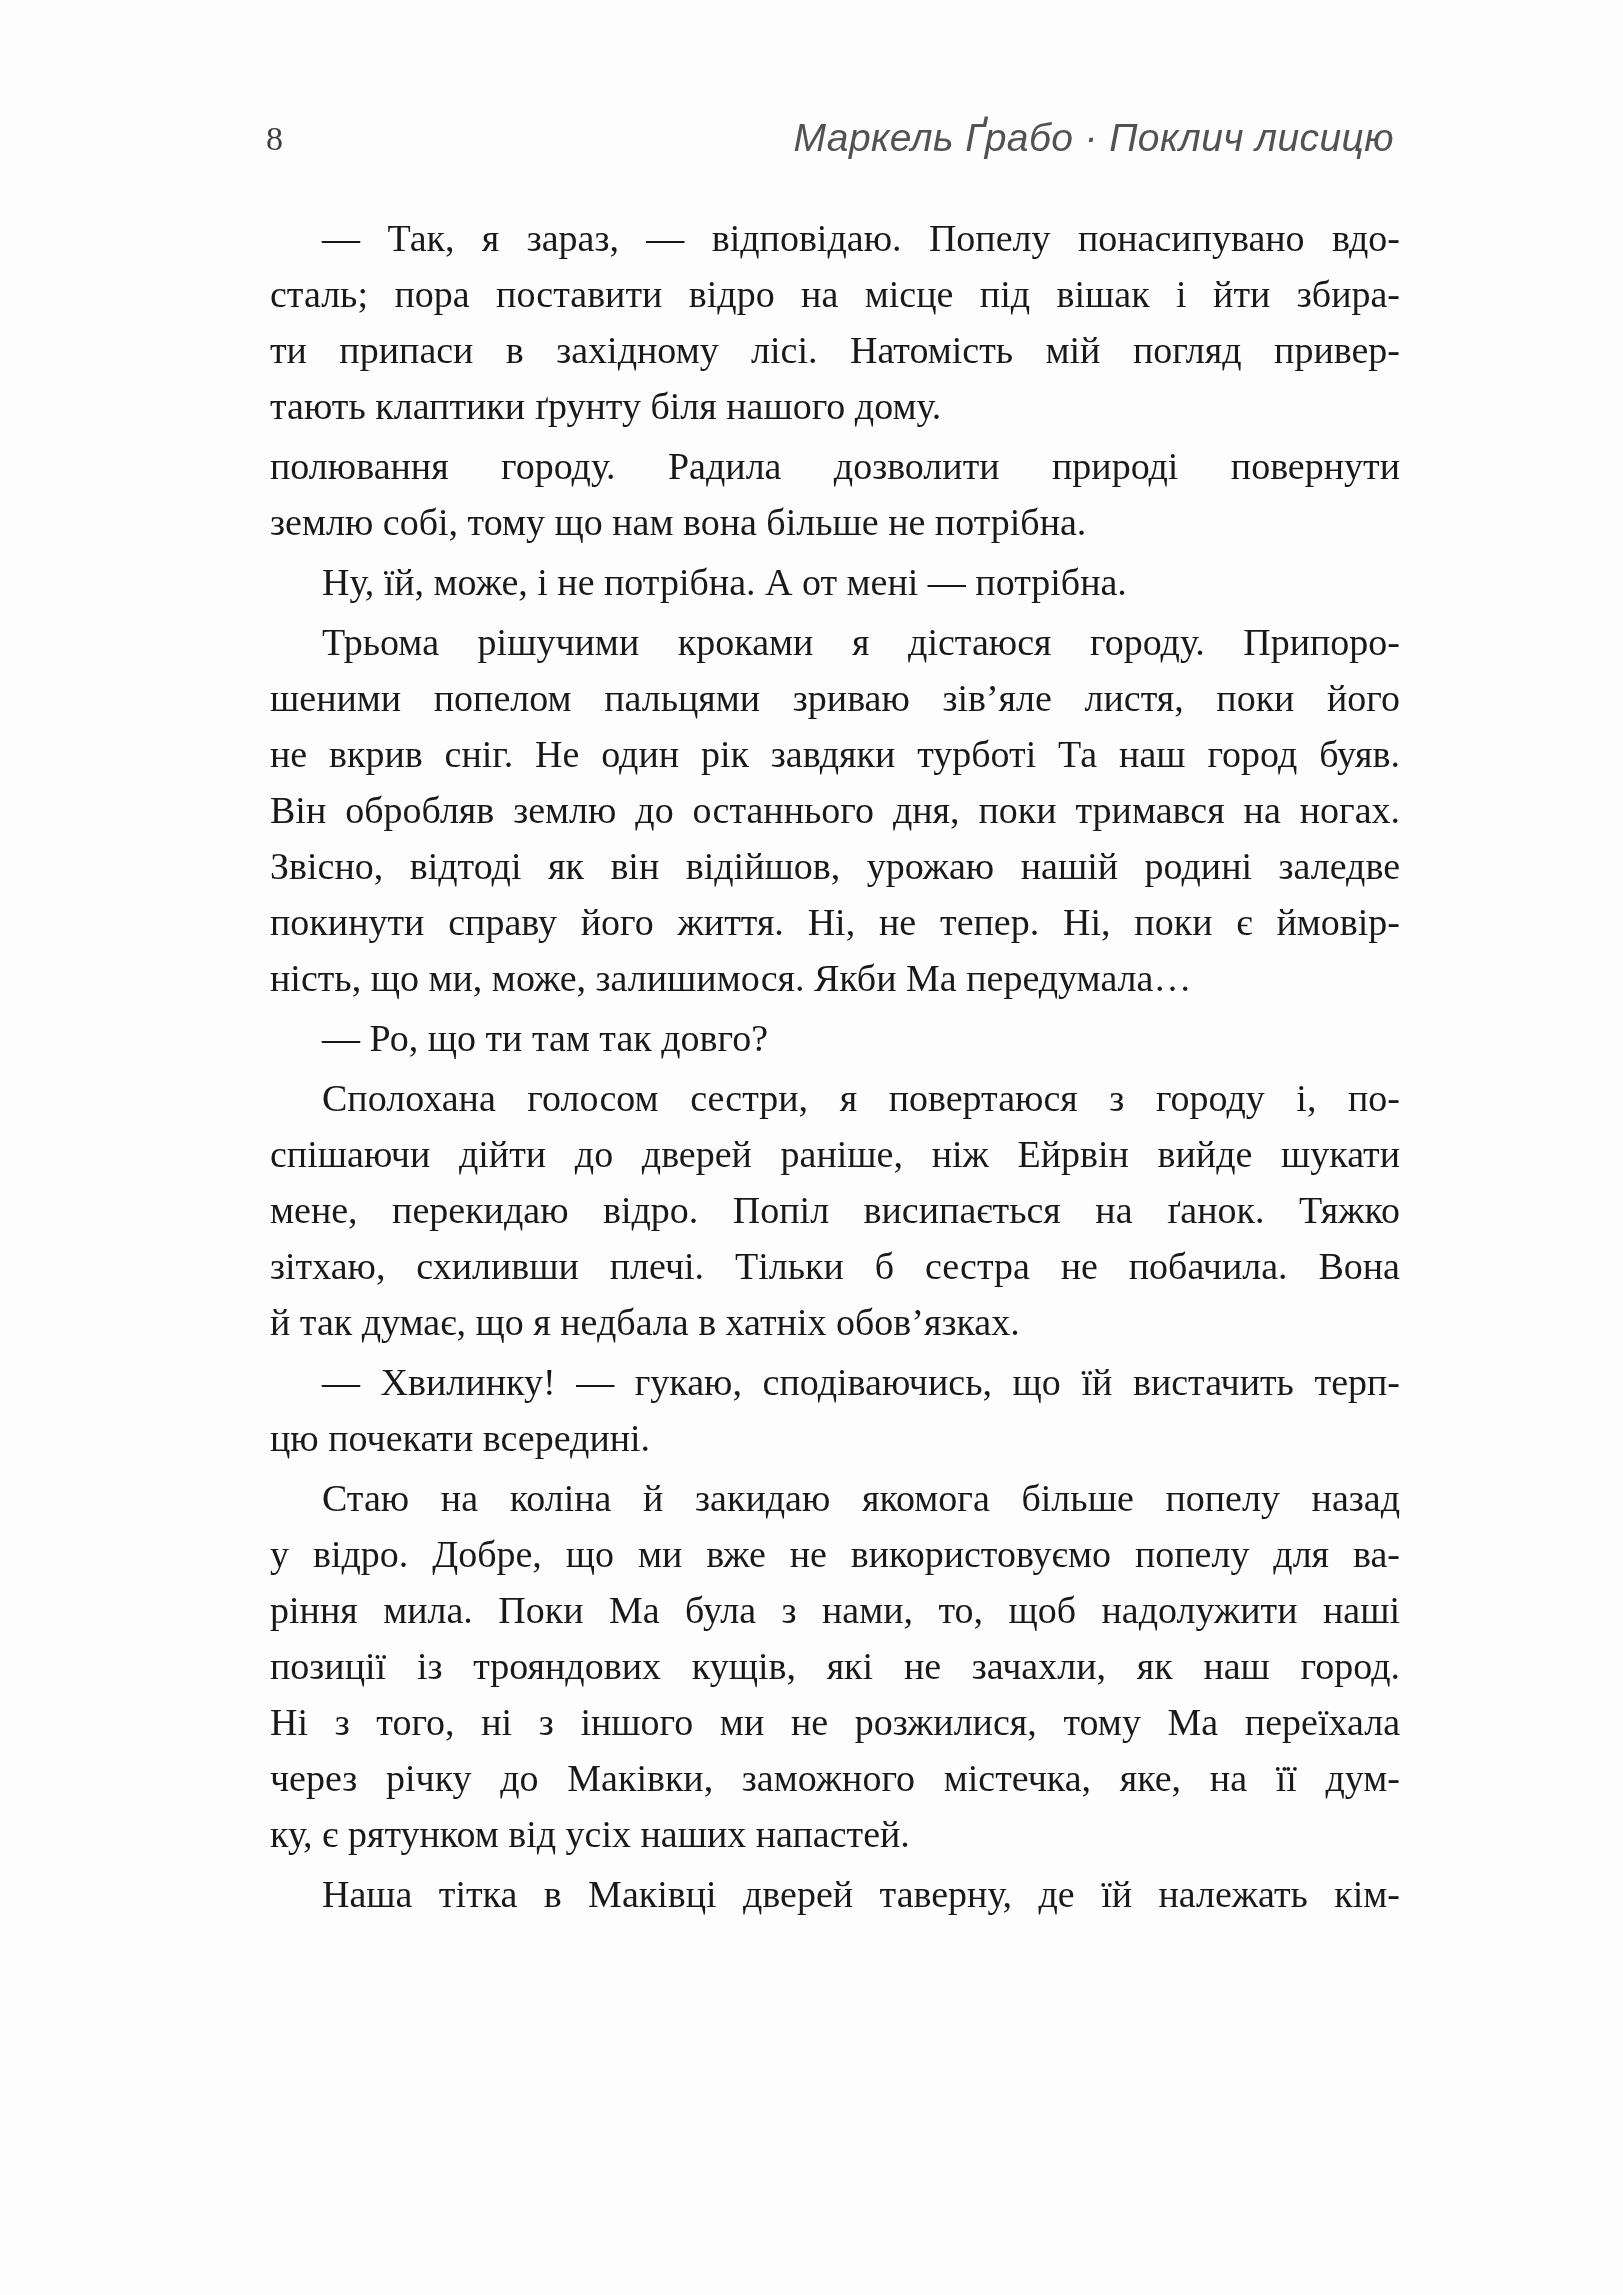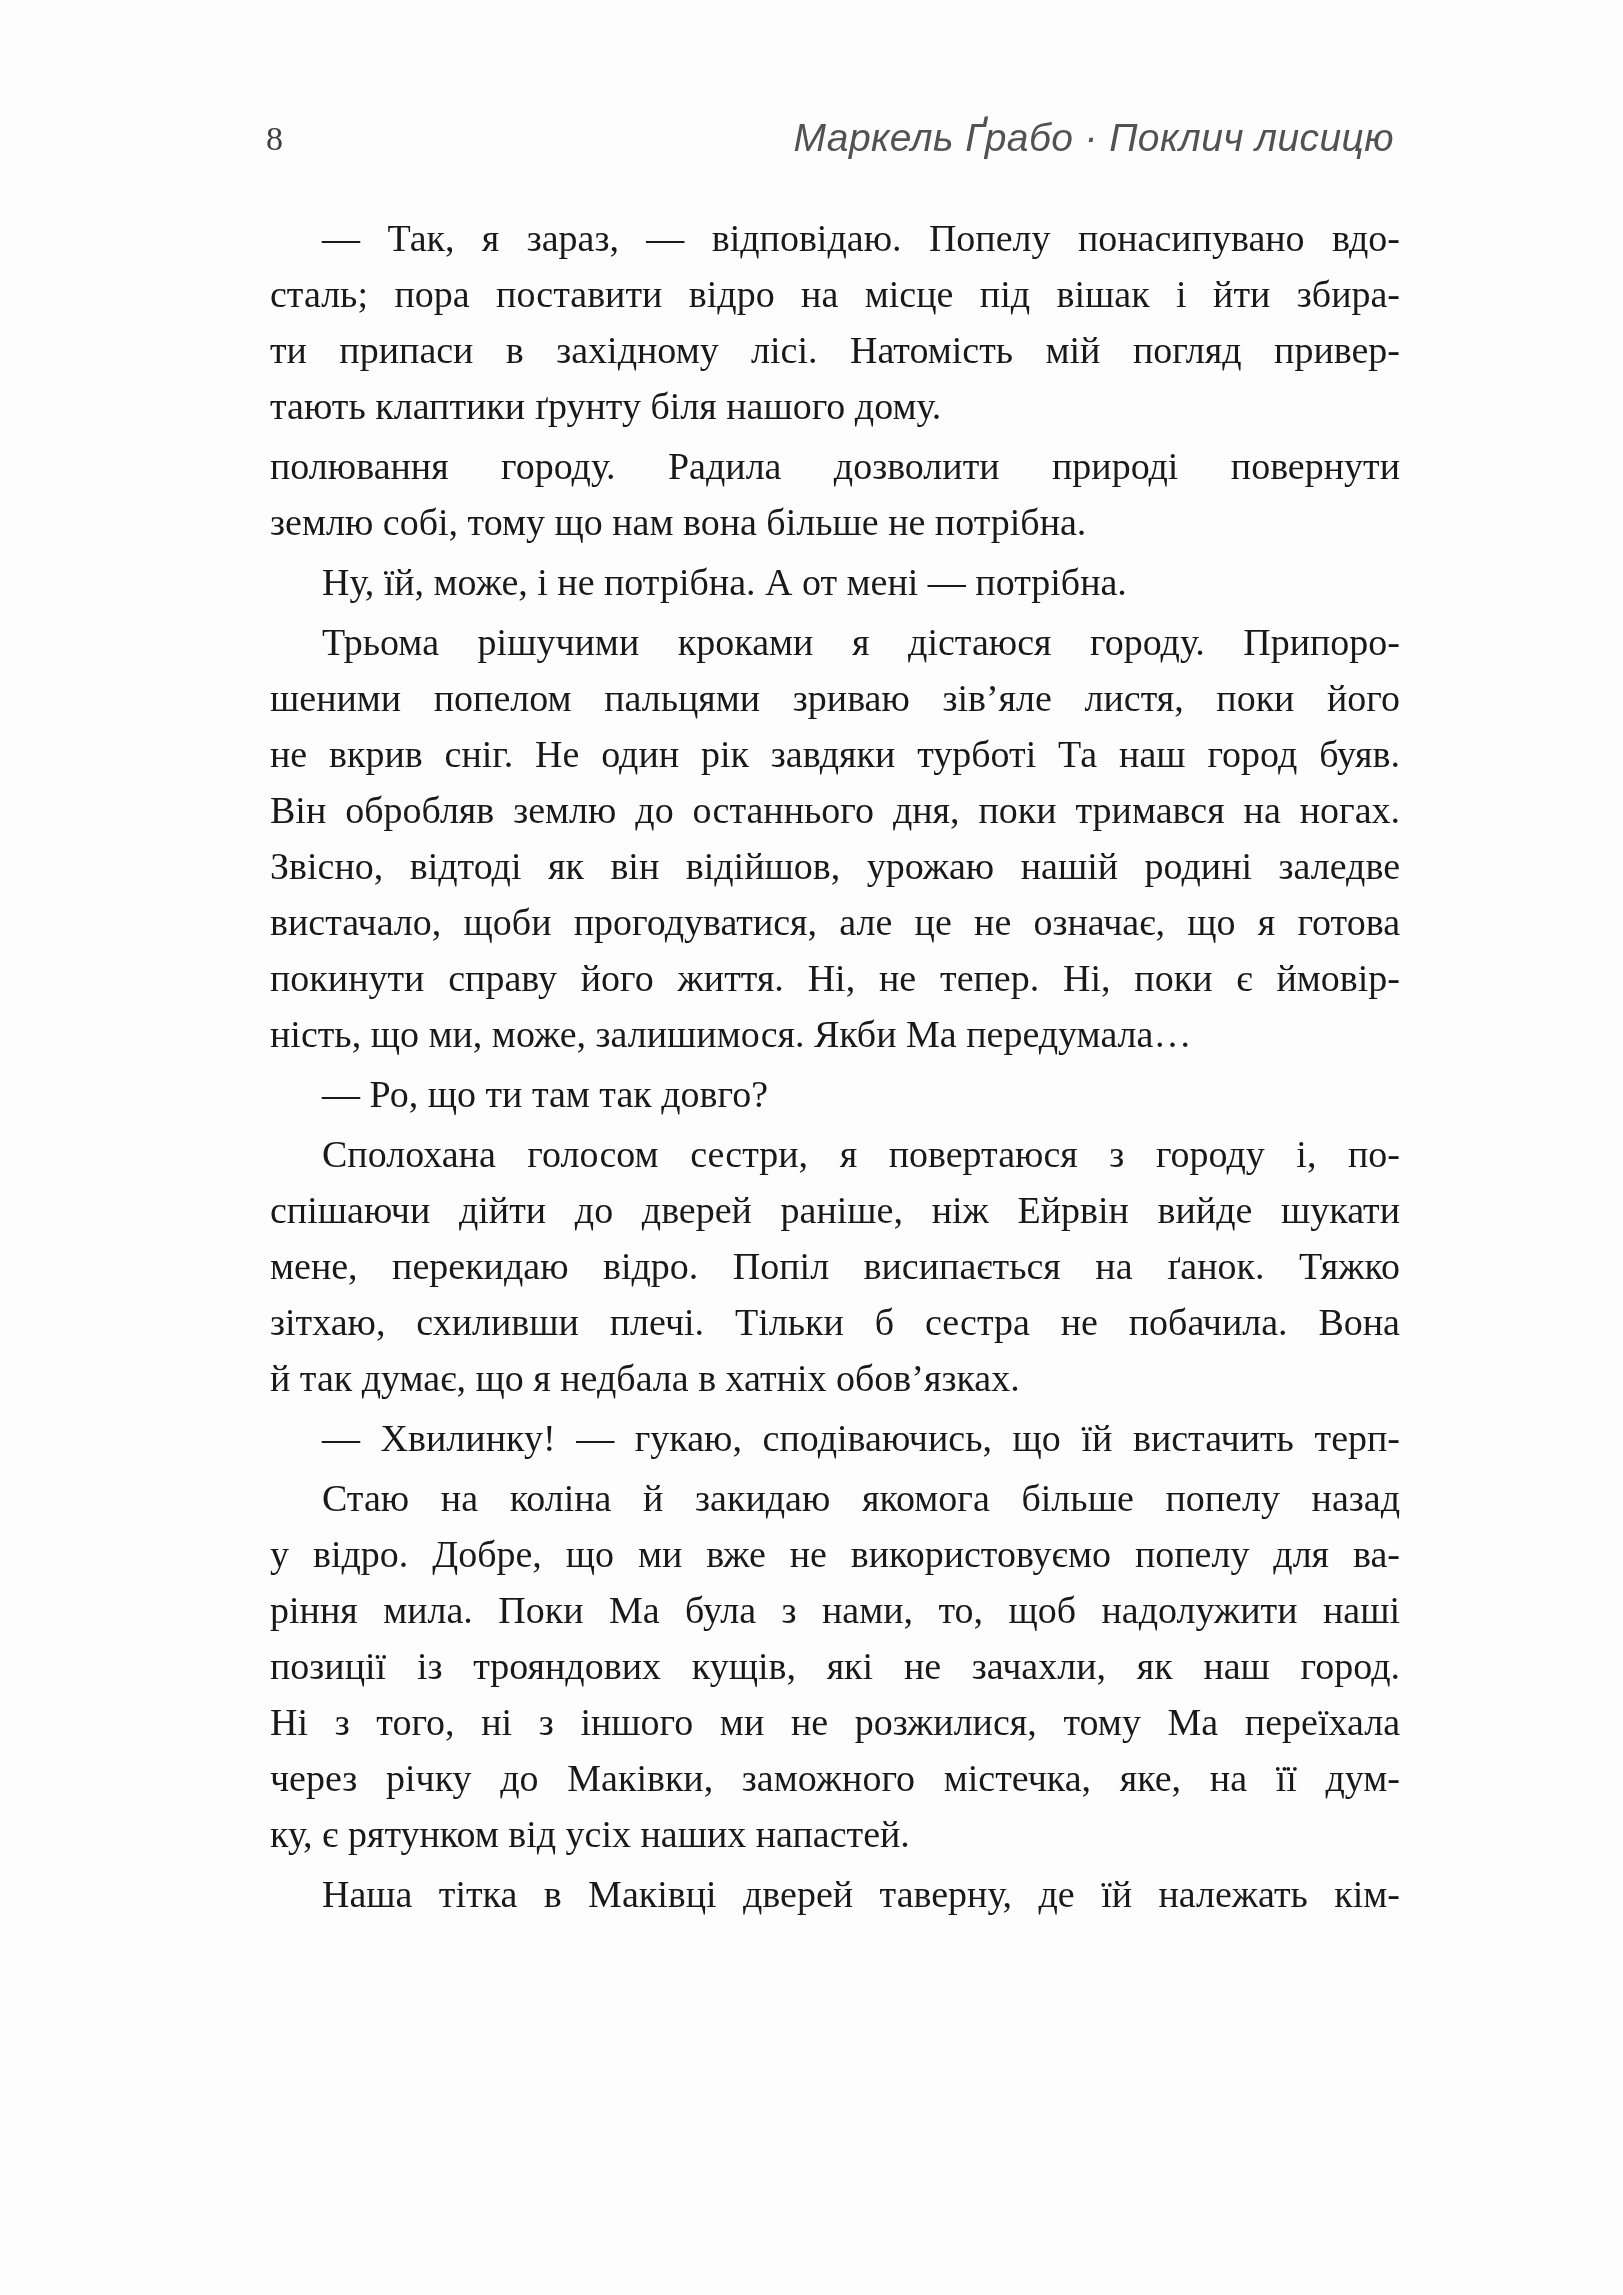--- a/index.html
+++ b/index.html
@@ -79,36 +79,36 @@
       </div>
       <div class="para">
         <div class="line first last">Ну, їй, може, і не потрібна. А от мені — потрібна.</div>
       </div>
       <div class="para">
         <div class="line first">Трьома рішучими кроками я дістаюся городу. Припоро-</div>
         <div class="line">шеними попелом пальцями зриваю зів’яле листя, поки його</div>
         <div class="line">не вкрив сніг. Не один рік завдяки турботі Та наш город буяв.</div>
         <div class="line">Він обробляв землю до останнього дня, поки тримався на ногах.</div>
         <div class="line">Звісно, відтоді як він відійшов, урожаю нашій родині заледве</div>
-        <div class="line">вистачало, щоби прогодуватися, але це не означає, що я готова</div>
         <div class="line">покинути справу його життя. Ні, не тепер. Ні, поки є ймовір-</div>
         <div class="line last">ність, що ми, може, залишимося. Якби Ма передумала…</div>
       </div>
       <div class="para">
         <div class="line first last">— Ро, що ти там так довго?</div>
       </div>
       <div class="para">
         <div class="line first">Сполохана голосом сестри, я повертаюся з городу і, по-</div>
         <div class="line">спішаючи дійти до дверей раніше, ніж Ейрвін вийде шукати</div>
         <div class="line">мене, перекидаю відро. Попіл висипається на ґанок. Тяжко</div>
         <div class="line">зітхаю, схиливши плечі. Тільки б сестра не побачила. Вона</div>
         <div class="line last">й так думає, що я недбала в хатніх обов’язках.</div>
       </div>
       <div class="para">
         <div class="line first">— Хвилинку! — гукаю, сподіваючись, що їй вистачить терп-</div>
+        <div class="line last">цю почекати всередині.</div>
       </div>
       <div class="para">
         <div class="line first">Стаю на коліна й закидаю якомога більше попелу назад</div>
         <div class="line">у відро. Добре, що ми вже не використовуємо попелу для ва-</div>
         <div class="line">ріння мила. Поки Ма була з нами, то, щоб надолужити наші</div>
         <div class="line">позиції із трояндових кущів, які не зачахли, як наш город.</div>
         <div class="line">Ні з того, ні з іншого ми не розжилися, тому Ма переїхала</div>
         <div class="line">через річку до Маківки, заможного містечка, яке, на її дум-</div>
         <div class="line last">ку, є рятунком від усіх наших напастей.</div>
       </div>

